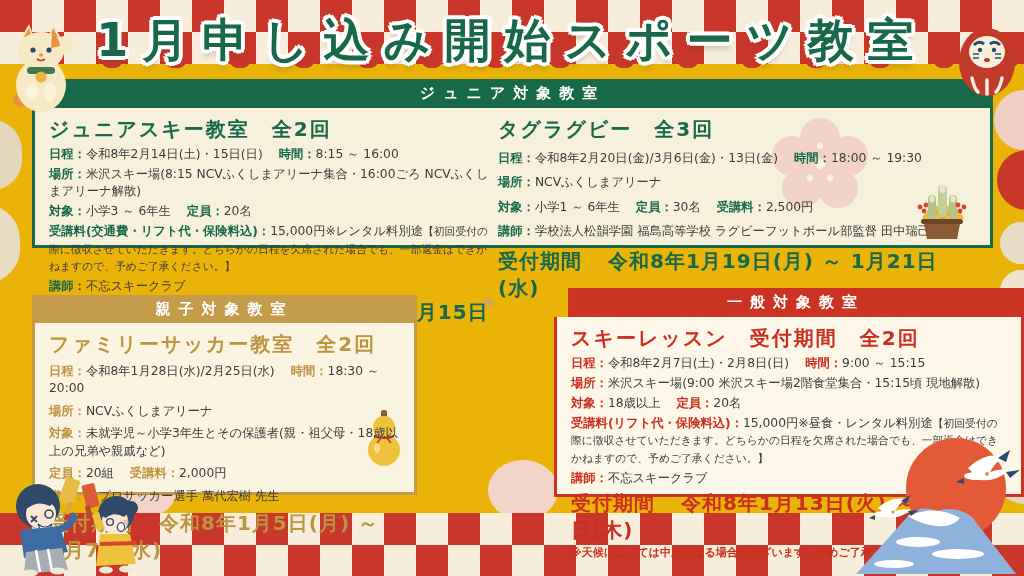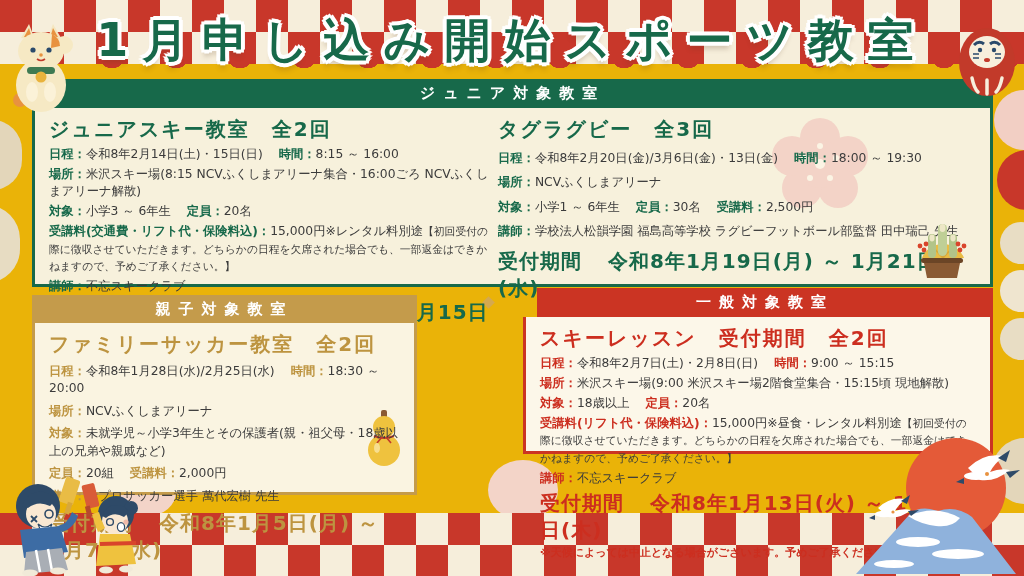--- a/index.html
+++ b/index.html
@@ -19,23 +19,23 @@
 
   .title { position:absolute; top:10px; left:0; width:100%; text-align:center; z-index:3;
     font-size:46px; font-weight:bold; letter-spacing:14px; color:#17694A;
     text-shadow:-3px -3px 0 #fff,3px -3px 0 #fff,-3px 3px 0 #fff,3px 3px 0 #fff,-4px 0 0 #fff,4px 0 0 #fff,0 -4px 0 #fff,0 4px 0 #fff,0 7px 5px rgba(90,60,30,.25); }
 
   
   .sec { position:absolute; z-index:2; }
   .sec-head { height:29px; line-height:29px; text-align:center; color:#fff; font-weight:bold;
     font-size:15px; letter-spacing:8px; }
   .sec-body { position:absolute; top:29px; left:0; right:0; bottom:0; border:3px solid; border-top:none; padding:6px 14px 4px 14px; }
-  .sec.junior  { left:32px; top:79px;  width:961px; height:208px; }
+  .sec.junior  { left:32px; top:79px;  width:961px; height:169px; }
   .sec.family  { left:32px; top:295px; width:385px; height:200px; }
-  .sec.general { left:523px; top:288px; width:470px; height:166px;padding-left:14px; }
+  .sec.general { left:554px; top:288px; width:470px; height:209px;padding-left:14px; }
   .junior  .sec-head { background:#17694A; }
   .junior  .sec-body { border-color:#17694A; background:#F7F1DC; display:flex; gap:4px; }
   .family  .sec-head { background:#C49B4B; height:28px; line-height:28px; }
   .family  .sec-body { top:28px; border-color:#C49B4B; background:#FAF4E1; }
   .general .sec-head { background:#CB3423; }
   .general .sec-body { border-color:#CB3423; background:#FCF7E9; }
 
   .card { position:relative; z-index:1; }
   .col-l { flex:0 0 445px; }
   .col-r { flex:1; }

